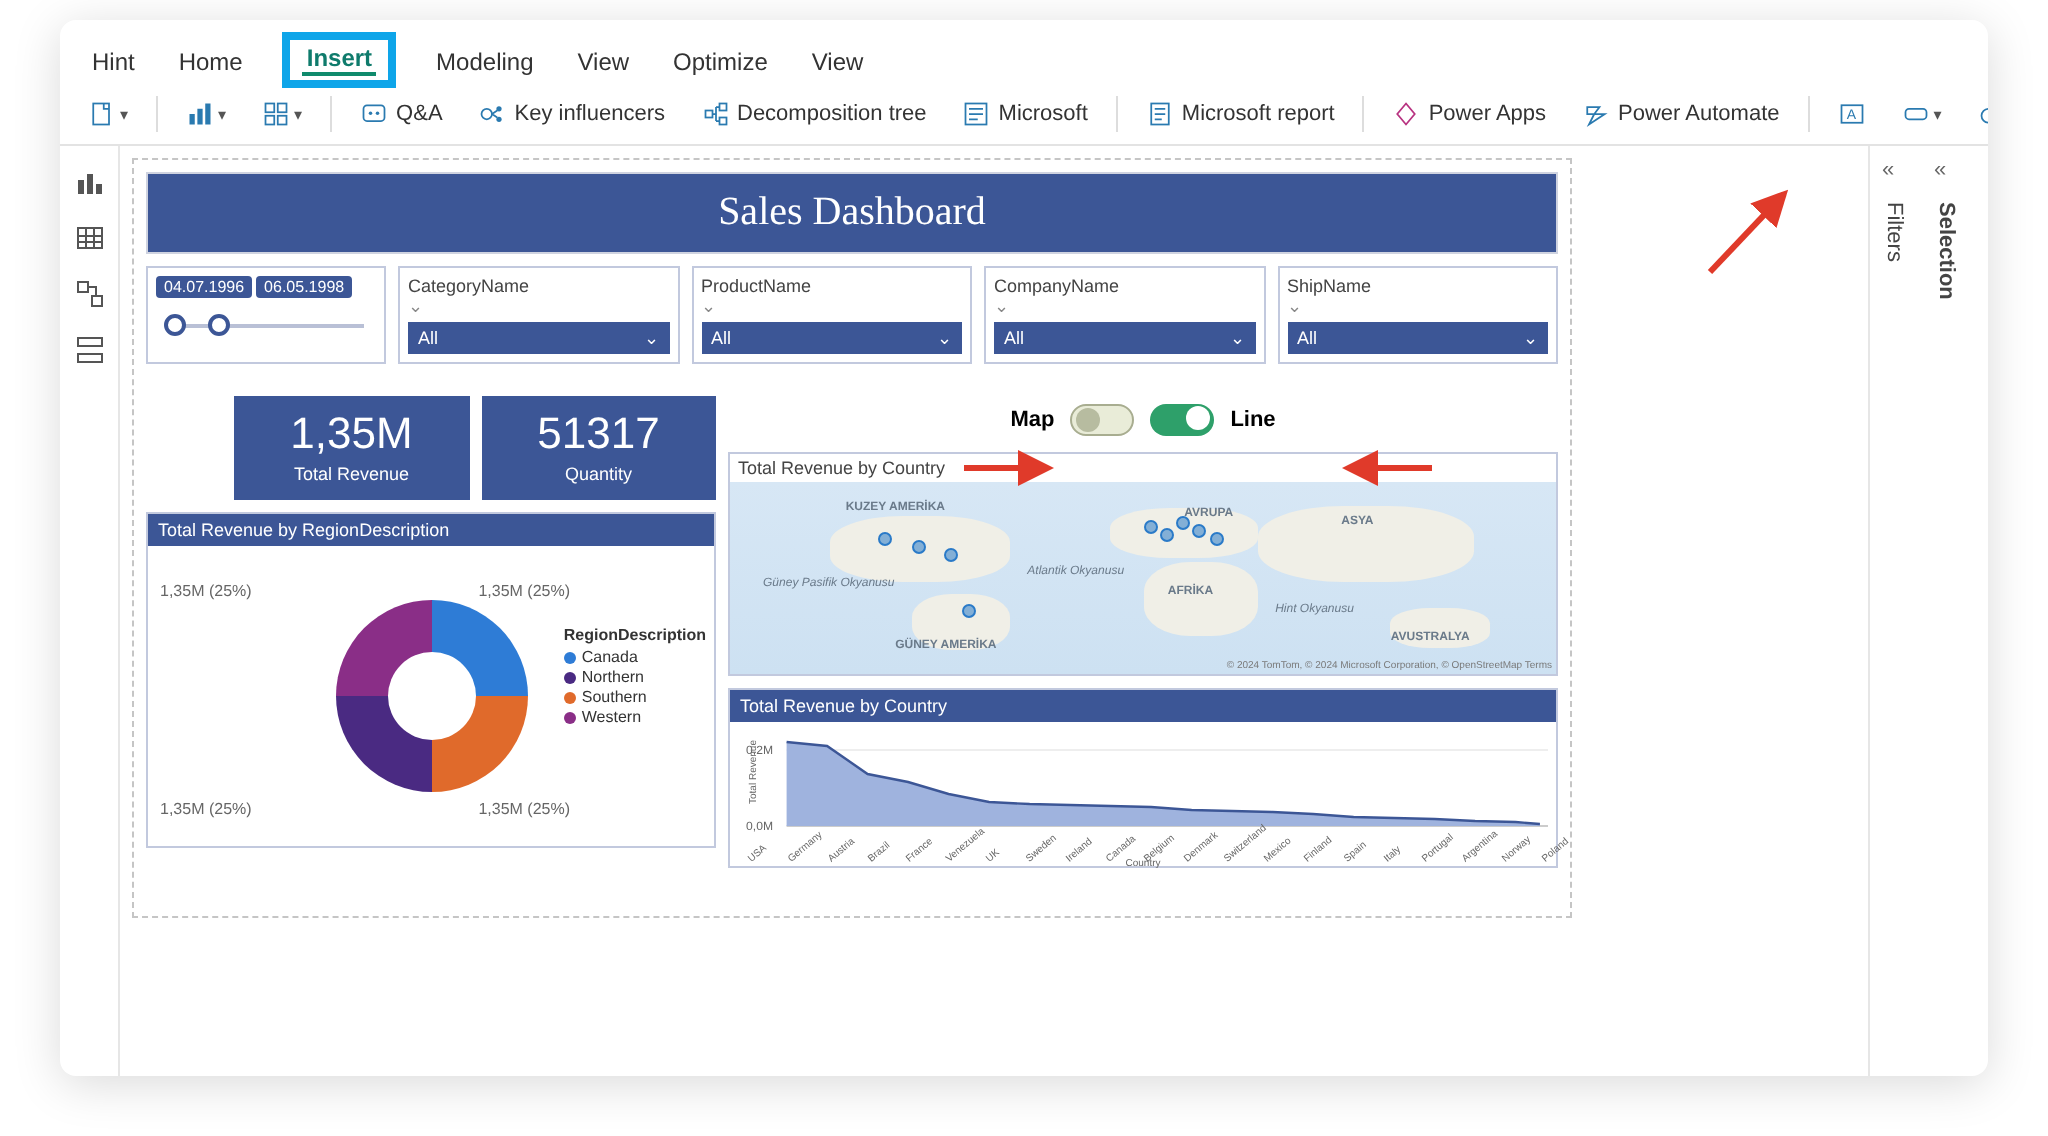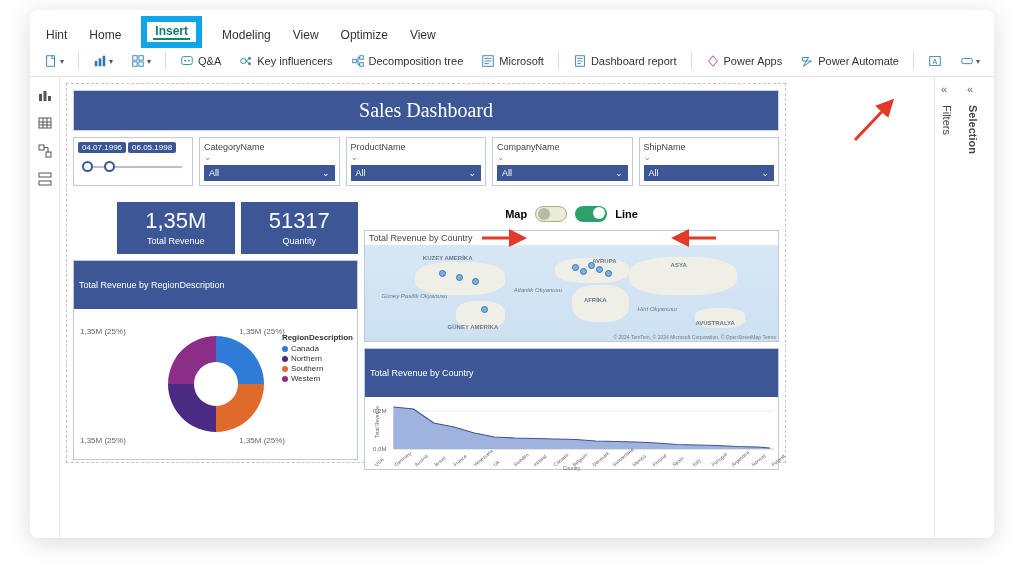--- a/index.html
+++ b/index.html
@@ -1,21 +1,21 @@
 <!DOCTYPE html>
 <html><head>
 <meta charset="utf-8">
 <style>
   * { box-sizing: border-box; margin: 0; padding: 0; font-family: "Segoe UI", Arial, sans-serif; }
   body { background: #fff; width: 1024px; height: 568px; overflow: hidden; position: relative; }
   .frame { position: absolute; left: 30px; top: 10px; right: 30px; bottom: 30px; background: #fff; border-radius: 8px; box-shadow: 0 4px 24px rgba(0,0,0,.15); display: flex; flex-direction: column; }
 
   .menubar { display: flex; gap: 18px; padding: 6px 14px 0 14px; font-size: 12px; color: #333; align-items: flex-end; }
   .menubar .tab { padding: 4px 2px 6px 2px; cursor: pointer; }
-  .menubar .tab.active { border: 6px solid #0ea5e9; padding: 2px 8px 4px 8px; color: #0f7b6c; font-weight: 600; position: relative; }
+  .menubar .tab.active { border: 4px solid #0ea5e9; padding: 2px 8px 4px 8px; color: #0f7b6c; font-weight: 600; position: relative; }
   .menubar .tab.active::after { content: ""; position: absolute; left: 6px; right: 6px; bottom: 2px; height: 2px; background: #0f8a6c; }
 
   .ribbon { display: flex; gap: 10px; padding: 4px 10px 6px 10px; font-size: 11px; color: #333; border-bottom: 1px solid #e3e3e3; align-items: center; flex-wrap: nowrap; overflow: hidden; }
   .ribbon .ritem { display: inline-flex; align-items: center; gap: 4px; padding: 2px 4px; cursor: pointer; white-space: nowrap; }
   .ribbon .ricon { width: 14px; height: 14px; display: inline-flex; align-items: center; justify-content: center; color: #2a7ab0; }
   .ribbon .ricon svg { width: 14px; height: 14px; }
   .ribbon .chev { font-size: 8px; color: #555; margin-left: -2px; }
 
   .workspace { flex: 1; display: flex; min-height: 0; }
   .leftnav { width: 30px; border-right: 1px solid #e6e6e6; display: flex; flex-direction: column; align-items: center; gap: 12px; padding-top: 10px; }
@@ -41,28 +41,28 @@
   .body-row { display: flex; gap: 6px; }
   .col-left { width: 285px; display: flex; flex-direction: column; gap: 6px; }
   .col-right { flex: 1; display: flex; flex-direction: column; gap: 6px; }
 
   .kpi-row { display: flex; gap: 6px; padding-left: 44px; }
   .kpi { flex: 1; background: #3c5696; color: #fff; text-align: center; padding: 6px 2px 8px 2px; }
   .kpi .val { font-size: 22px; font-weight: 400; }
   .kpi .lbl { font-size: 9px; margin-top: 2px; }
 
   .viz { border: 1px solid #c2c9de; background: #fff; }
-  .viz-hdr { background: #3c5696; color: #fff; font-size: 9px; padding: 19px 5px; }
+  .viz-hdr { background: #3c5696; color: #fff; font-size: 9px; padding: 3px 5px; }
   .viz-body { padding: 4px; position: relative; }
 
   .donut-wrap { display: flex; align-items: center; justify-content: center; position: relative; height: 150px; }
   .donut { width: 96px; height: 96px; border-radius: 50%; background: conic-gradient(#2e7cd6 0 90deg, #e06a2b 90deg 180deg, #4a2a82 180deg 270deg, #8a2e87 270deg 360deg); position: relative; }
   .donut::after { content: ""; position: absolute; inset: 26px; background: #fff; border-radius: 50%; }
   .dlabel { position: absolute; font-size: 8px; color: #666; white-space: nowrap; }
-  .legend { position: absolute; right: 4px; top: 24px; font-size: 8px; color: #333; }
+  .legend { position: absolute; right: 4px; top: 40px; font-size: 8px; color: #333; }
   .legend .lt { font-weight: 600; margin-bottom: 2px; }
   .legend .lrow { display: flex; align-items: center; gap: 3px; margin-bottom: 1px; }
   .legend .sw { width: 6px; height: 6px; border-radius: 50%; }
 
   .toggle-row { display: flex; align-items: center; justify-content: center; gap: 8px; padding: 4px 0 2px 0; font-size: 11px; font-weight: 600; }
   .toggle { width: 32px; height: 16px; border-radius: 9px; position: relative; }
   .toggle.off { background: #e9ecd8; border: 1px solid #a8ad90; }
   .toggle.on { background: #2ea06a; }
   .toggle .k { position: absolute; width: 12px; height: 12px; border-radius: 50%; background: #fff; top: 1px; }
   .toggle.off .k { left: 2px; background: #b7bca0; }
@@ -176,21 +176,21 @@
         <span>Microsoft</span>
       </span>
     <span style="border-left:1px solid #ddd;height:18px"></span>
     <span class="ritem">
         <span class="ricon">
           <svg viewBox="0 0 16 16">
             <rect x="3" y="2" width="10" height="12" fill="none" stroke="currentColor"></rect>
             <path d="M5 5h6M5 8h6M5 11h4" stroke="currentColor"></path>
           </svg>
         </span>
-        <span>Dashboard report</span>
+        <span>Microsoft report</span>
       </span>
     <span style="border-left:1px solid #ddd;height:18px"></span>
     <span class="ritem">
         <span class="ricon" style="color:#b83280">
           <svg viewBox="0 0 16 16">
             <path d="M8 2l5 6-5 6-5-6z" fill="none" stroke="currentColor"></path>
           </svg>
         </span>
         <span>Power Apps</span>
       </span>

